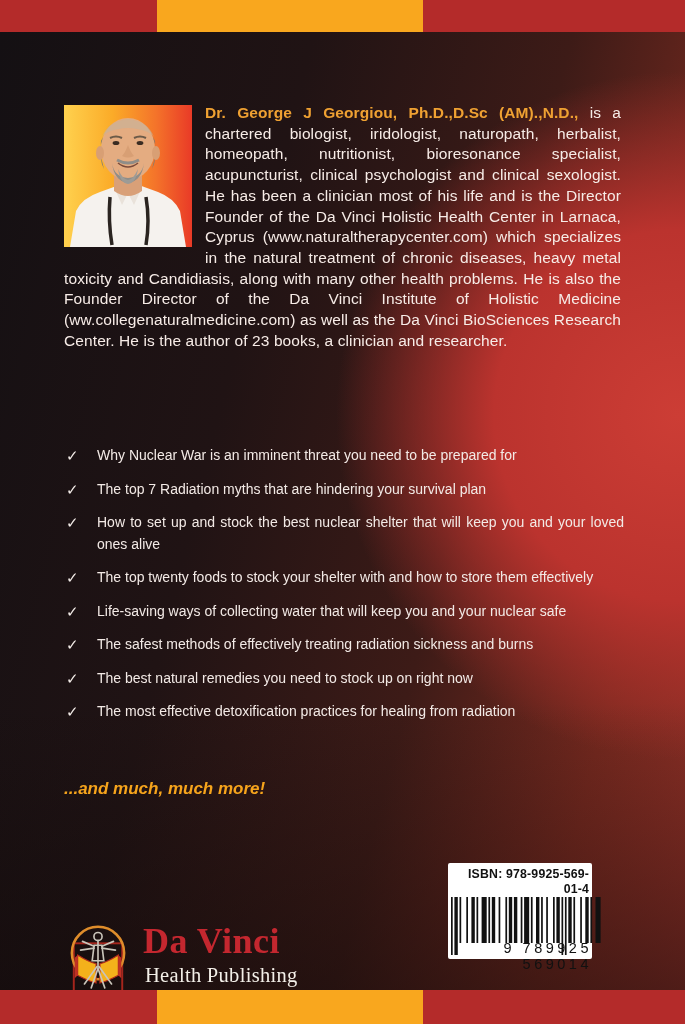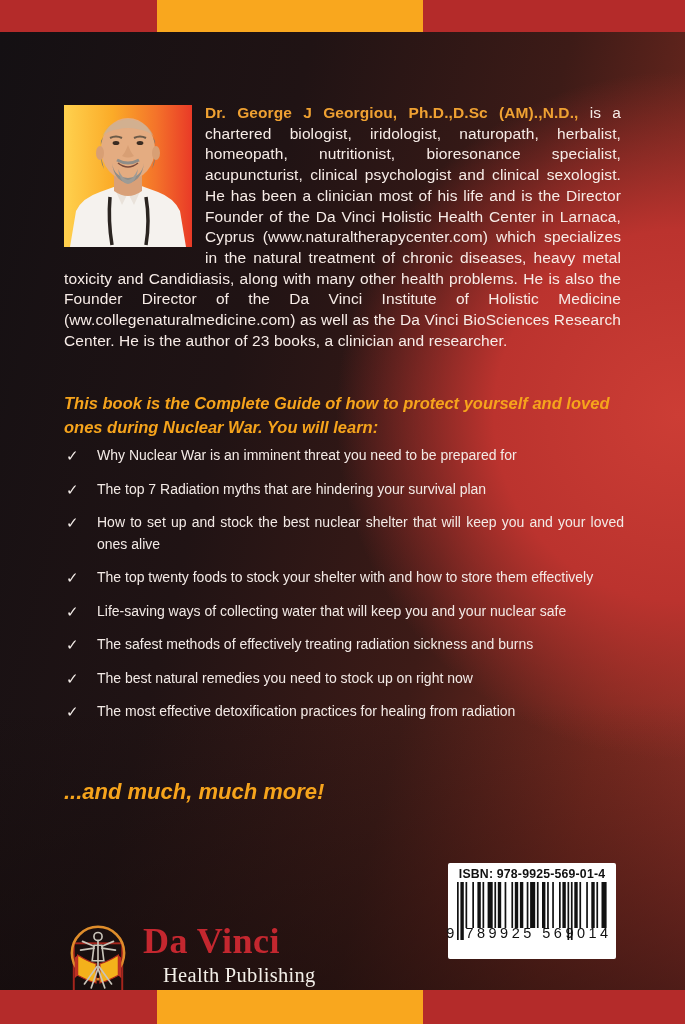--- a/index.html
+++ b/index.html
@@ -30,33 +30,33 @@
   
   .pitch { position:absolute; left:64px; top:359px; width:566px; color:#f6a41c;
            font-weight:bold; font-style:italic; font-size:16.5px; line-height:24px; }
 
   
   .learn { position:absolute; left:66px; top:413px; width:558px; list-style:none; }
   .learn li { display:flex; margin-bottom:12px; }
   .learn .check { width:31px; flex:0 0 31px; color:#f3ece8; font-size:15px; line-height:21.5px; }
   .learn .item-text { flex:1; color:#f3eae6; font-size:14px; line-height:21.5px; text-align:justify; }
   .more { position:absolute; left:64px; top:747px; color:#f6a41c; font-weight:bold;
-          font-style:italic; font-size:22px; }
+          font-style:italic; font-size:17px; }
 
   
   .publisher { position:absolute; left:64px; top:856px; width:260px; height:110px; }
   .emblem { position:absolute; left:3px; top:34px; width:62px; height:78px; }
   .pub-name { position:absolute; left:79px; top:32px; color:#c4272f; font-family:"Liberation Serif", serif;
               font-size:36px; font-weight:bold; letter-spacing:0.5px; }
-  .pub-tagline { position:absolute; left:99px; top:76px; color:#f3efe8; font-family:"Liberation Serif", serif;
+  .pub-tagline { position:absolute; left:81px; top:76px; color:#f3efe8; font-family:"Liberation Serif", serif;
                  font-size:20.5px; letter-spacing:0.3px; }
 
   
-  .barcode { position:absolute; left:448px; top:831px; width:168px; height:96px; background:#ffffff;
-             border-radius:2px; text-align:center; padding-top:3px; }
+  .barcode { position:absolute; left:448px; top:831px; width:144px; height:96px; background:#ffffff;
+             border-radius:2px; text-align:right; padding-top:3px; }
   .isbn-label { color:#111; font-size:12.8px; font-weight:bold; letter-spacing:0.2px;
                 transform:scaleX(0.96); transform-origin:center; }
   .bars { display:block; margin:1px auto 0 auto; }
   .isbn-digits { color:#111; font-size:14.5px; font-weight:normal; letter-spacing:3.5px;
                  margin-top:-15px; text-indent:-6px; }
 </style>
 </head>
 <body>
 
 <div class="cover">
@@ -107,21 +107,20 @@
 
           <ellipse cx="52" cy="38" rx="3.4" ry="2" fill="#3a2c22"></ellipse>
           <ellipse cx="76" cy="38" rx="3.4" ry="2" fill="#3a2c22"></ellipse>
           <path d="M46,33 Q52,30 58,33" stroke="#6b5a48" stroke-width="2" fill="none"></path>
           <path d="M70,33 Q76,30 82,33" stroke="#6b5a48" stroke-width="2" fill="none"></path>
         </svg>
       </div>
       <span class="author-name">Dr. George J Georgiou, Ph.D.,D.Sc (AM).,N.D.,</span><span> is a chartered biologist, iridologist, naturopath, herbalist, homeopath, nutritionist, bioresonance specialist, acupuncturist, clinical psychologist and clinical sexologist. He has been a clinician most of his life and is the Director Founder of the Da Vinci Holistic Health Center in Larnaca, Cyprus (www.naturaltherapycenter.com) which specializes in the natural treatment of chronic diseases, heavy metal toxicity and Candidiasis, along with many other health problems. He is also the Founder Director of the Da Vinci Institute of Holistic Medicine (ww.collegenaturalmedicine.com) as well as the Da Vinci BioSciences Research Center. He is the author of 23 books, a clinician and researcher.</span>
     </div>
 
-    <div class="pitch">This book is the Complete Guide of how to protect yourself and loved ones during Nuclear War. You will learn:</div>
 
     <ul class="learn">
       <li>
           <span class="check">✓</span>
           <span class="item-text">Why Nuclear War is an imminent threat you need to be prepared for</span>
         </li>
       <li>
           <span class="check">✓</span>
           <span class="item-text">The top 7 Radiation myths that are hindering your survival plan</span>
         </li>

